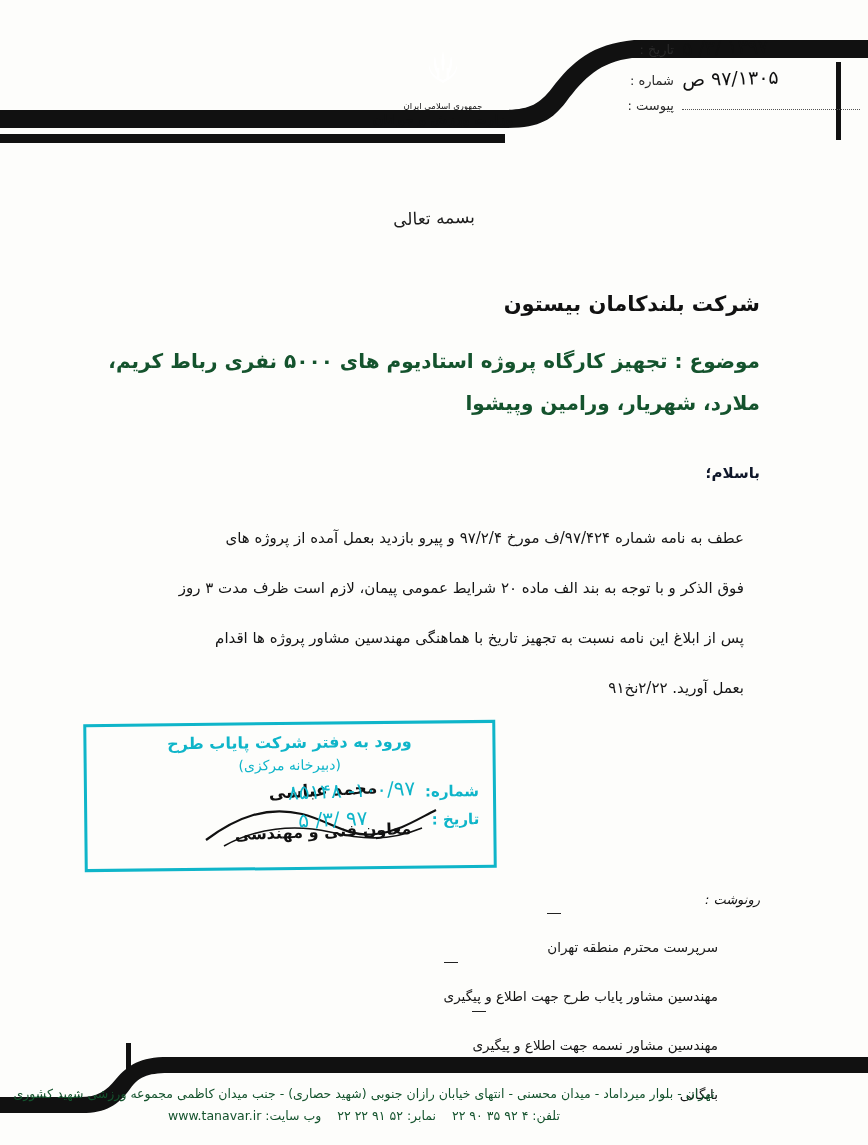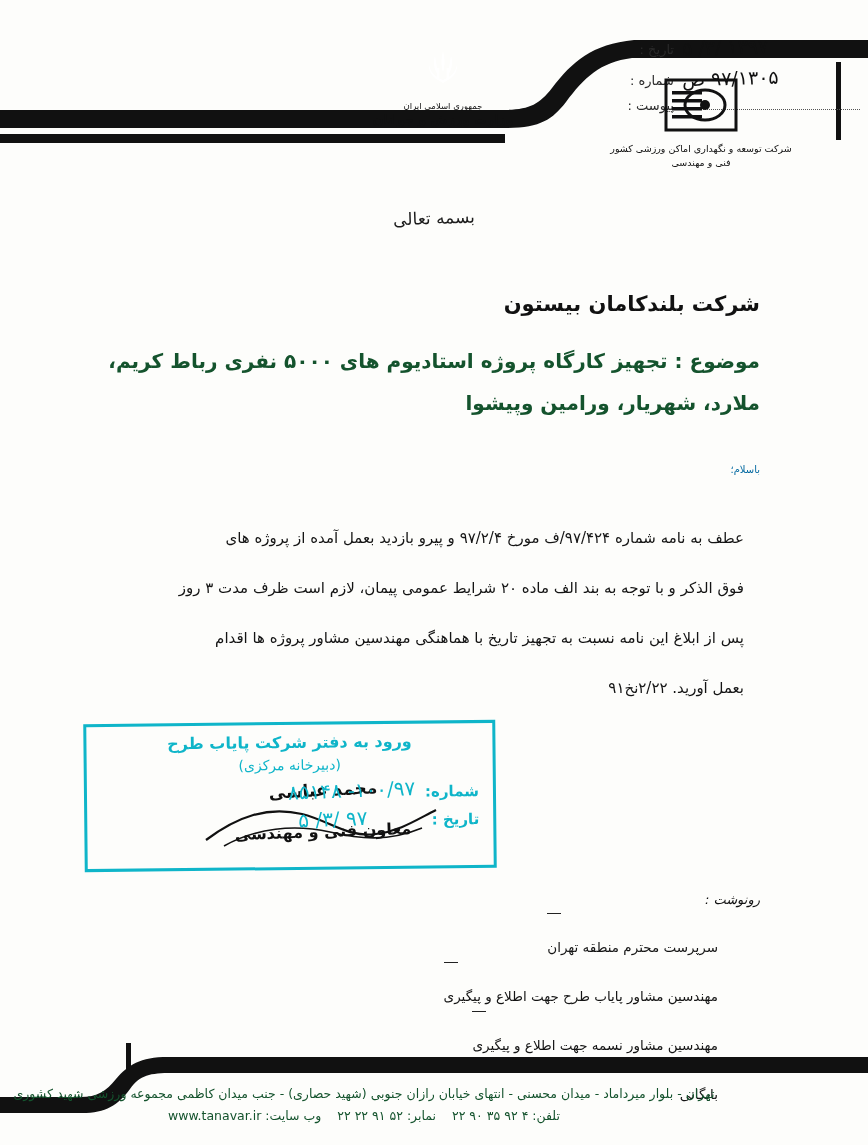--- a/index.html
+++ b/index.html
@@ -157,22 +157,23 @@
     line-height: 42px;
     color: #14532d;
     font-family: "DejaVu Sans", sans-serif;
   }
   .salutation {
     position: absolute;
     top: 464px;
     right: 108px;
     width: 660px;
     text-align: right;
-    font-size: 10px;
-    color: #0369a1;
+    font-size: 15px;
+    color: #0f172a;
+    font-weight: bold;
   }
   .body-text {
     position: absolute;
     top: 505px;
     right: 108px;
     width: 672px;
     text-align: right;
     font-size: 15px;
     line-height: 34px;
     color: #141414;
@@ -345,33 +346,20 @@
         <path d="M11 8 C9 14 10 22 14 27 C13 20 12 13 11 8 Z" fill="#ffffff"></path>
         <path d="M27 8 C29 14 28 22 24 27 C25 20 26 13 27 8 Z" fill="#ffffff"></path>
         <path d="M5 16 C4 22 8 29 14 32 L19 35 L24 32 C30 29 34 22 33 16 C32 24 27 29 19 32 C11 29 6 24 5 16 Z" fill="#ffffff"></path>
         <rect x="13" y="20" width="2.4" height="10" fill="#ffffff"></rect>
         <rect x="22.6" y="20" width="2.4" height="10" fill="#ffffff"></rect>
       </svg>
       <div class="emblem-line1">جمهوری اسلامی ایران</div>
       <div class="emblem-line2">وزارت ورزش و جوانان</div>
     </div>
 
-    <div class="logo-block">
-      <svg class="logo-mark" viewBox="0 0 74 54">
-        <rect x="2" y="2" width="70" height="50" fill="none" stroke="#111" stroke-width="3"></rect>
-        <ellipse cx="41" cy="27" rx="20" ry="15" fill="none" stroke="#111" stroke-width="3"></ellipse>
-        <rect x="8" y="13" width="30" height="3.5" fill="#111"></rect>
-        <rect x="8" y="21" width="30" height="3.5" fill="#111"></rect>
-        <rect x="8" y="29" width="30" height="3.5" fill="#111"></rect>
-        <rect x="8" y="37" width="30" height="3.5" fill="#111"></rect>
-        <circle cx="41" cy="27" r="5" fill="#111"></circle>
-      </svg>
-      <div class="logo-line1">شرکت توسعه و نگهداری اماکن ورزشی کشور</div>
-      <div class="logo-line2">فنی و مهندسی</div>
-    </div>
   </div>
 
   <div class="besmeh">بسمه تعالی</div>
 
   <div class="addressee">شرکت بلندکامان بیستون</div>
   <div class="subject">موضوع : تجهیز کارگاه پروژه استادیوم های ۵۰۰۰ نفری رباط کریم، ملارد، شهریار، ورامین وپیشوا</div>
   <div class="salutation">باسلام؛</div>
 
   <div class="body-text">
     <p>عطف به نامه شماره ۹۷/۴۲۴/ف مورخ ۹۷/۲/۴ و پیرو بازدید بعمل آمده از پروژه های</p>

